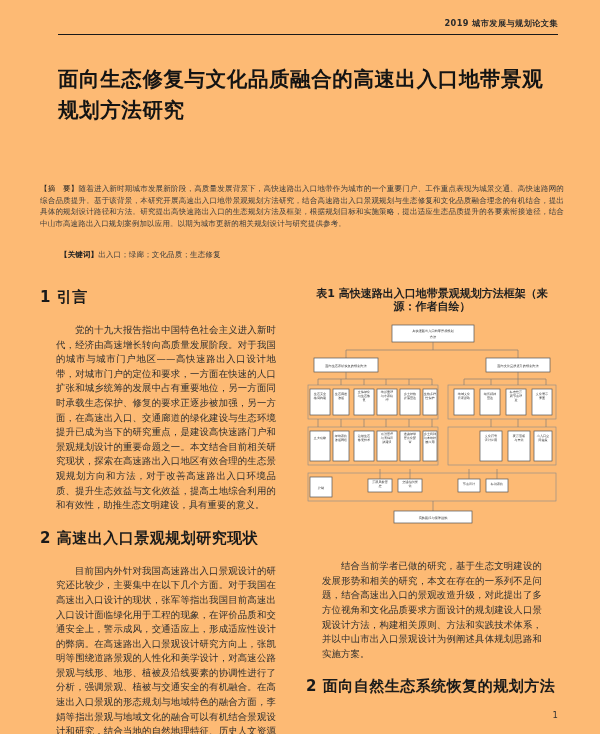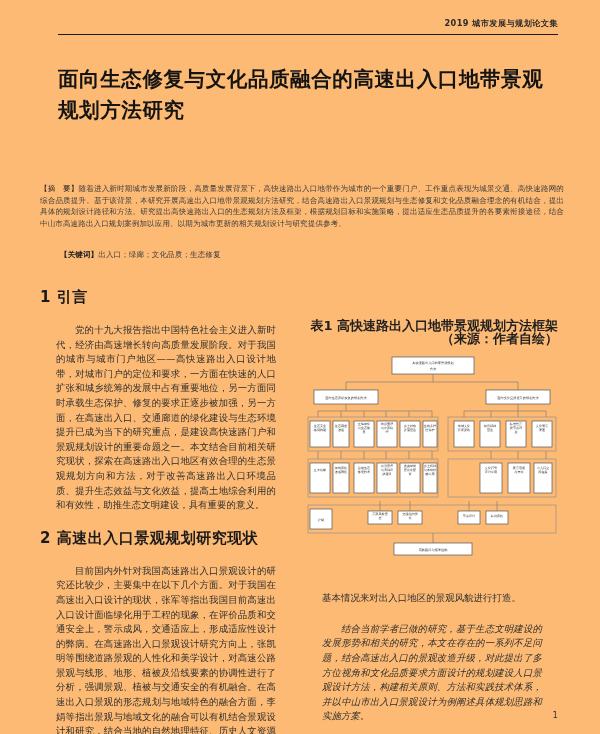--- a/index.html
+++ b/index.html
@@ -135,28 +135,27 @@
   }
   p.body.cont { text-indent: 0; }
   p.body + p.body { margin-top: 0; font-style: italic; }
 
   
   .figure {
     position: relative;
     width: 252px;
   }
   .fig-caption {
-    font-size: 13px;
+    font-size: 11px;
     line-height: 12.6px;
-    text-align: right;
+    text-align: center;
     font-weight: 600;
     color: #1f1f1f;
     margin-bottom: 8px;
     filter: blur(0.25px);
-    margin-top: 32px;
   }
   .chart {
     position: relative;
     width: 252px;
     height: 222px;
     margin-bottom: 10px;
   }
   .chart svg { display: block; }
   .nodebox {
     fill: #ffffff;
@@ -351,20 +350,19 @@
 
           <path class="connector" d="M74 148 L74 158 M104 148 L104 158 M163 148 L163 158 M191 148 L191 158"></path>
 
           <path class="connector" d="M127 180 L127 190"></path>
           <rect class="nodebox" x="88" y="190" width="78" height="12"></rect>
           <text class="nodetext" id="t-bot" x="127" y="198" font-size="3.2">实施路径与保障措施</text>
         </svg>
       </div>
     </div>
 
-    <p class="body cont">基本情况来对出入口地区的景观风貌进行打造。</p>
     <p class="body">结合当前学者已做的研究，基于生态文明建设的发展形势和相关的研究，本文在存在的一系列不足问题，结合高速出入口的景观改造升级，对此提出了多方位视角和文化品质要求方面设计的规划建设人口景观设计方法，构建相关原则、方法和实践技术体系，并以中山市出入口景观设计为例阐述具体规划思路和实施方案。</p>
 
     <h2 class="sec gap">2 面向自然生态系统恢复的规划方法</h2>
   </div>
 
   <div class="pagenum">1</div>
 </div>
 
 </body></html>

